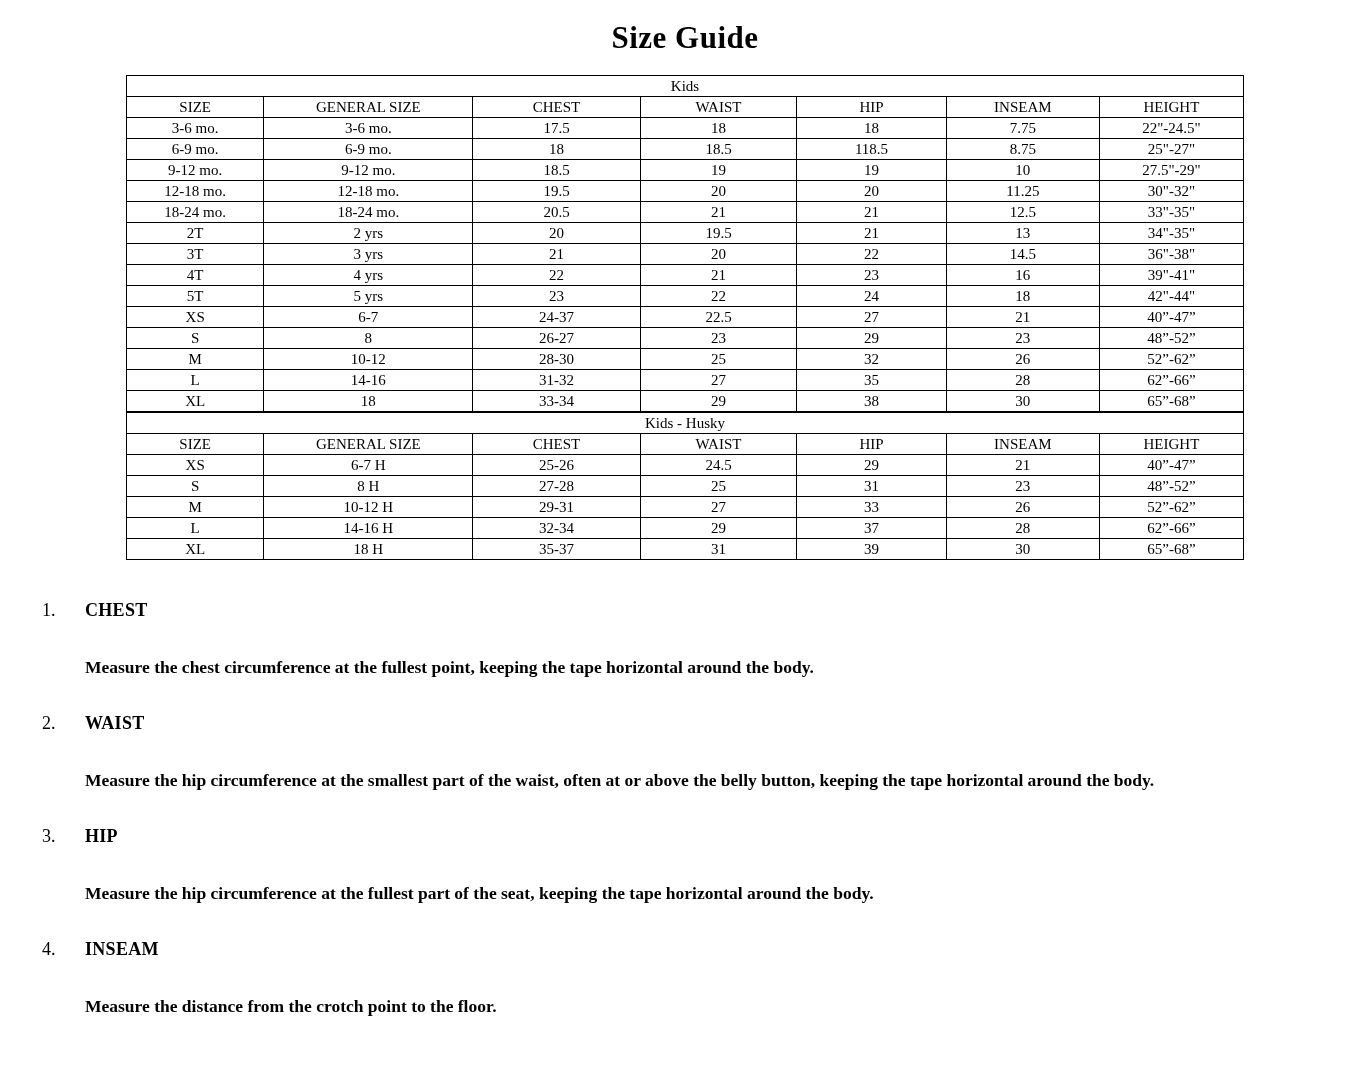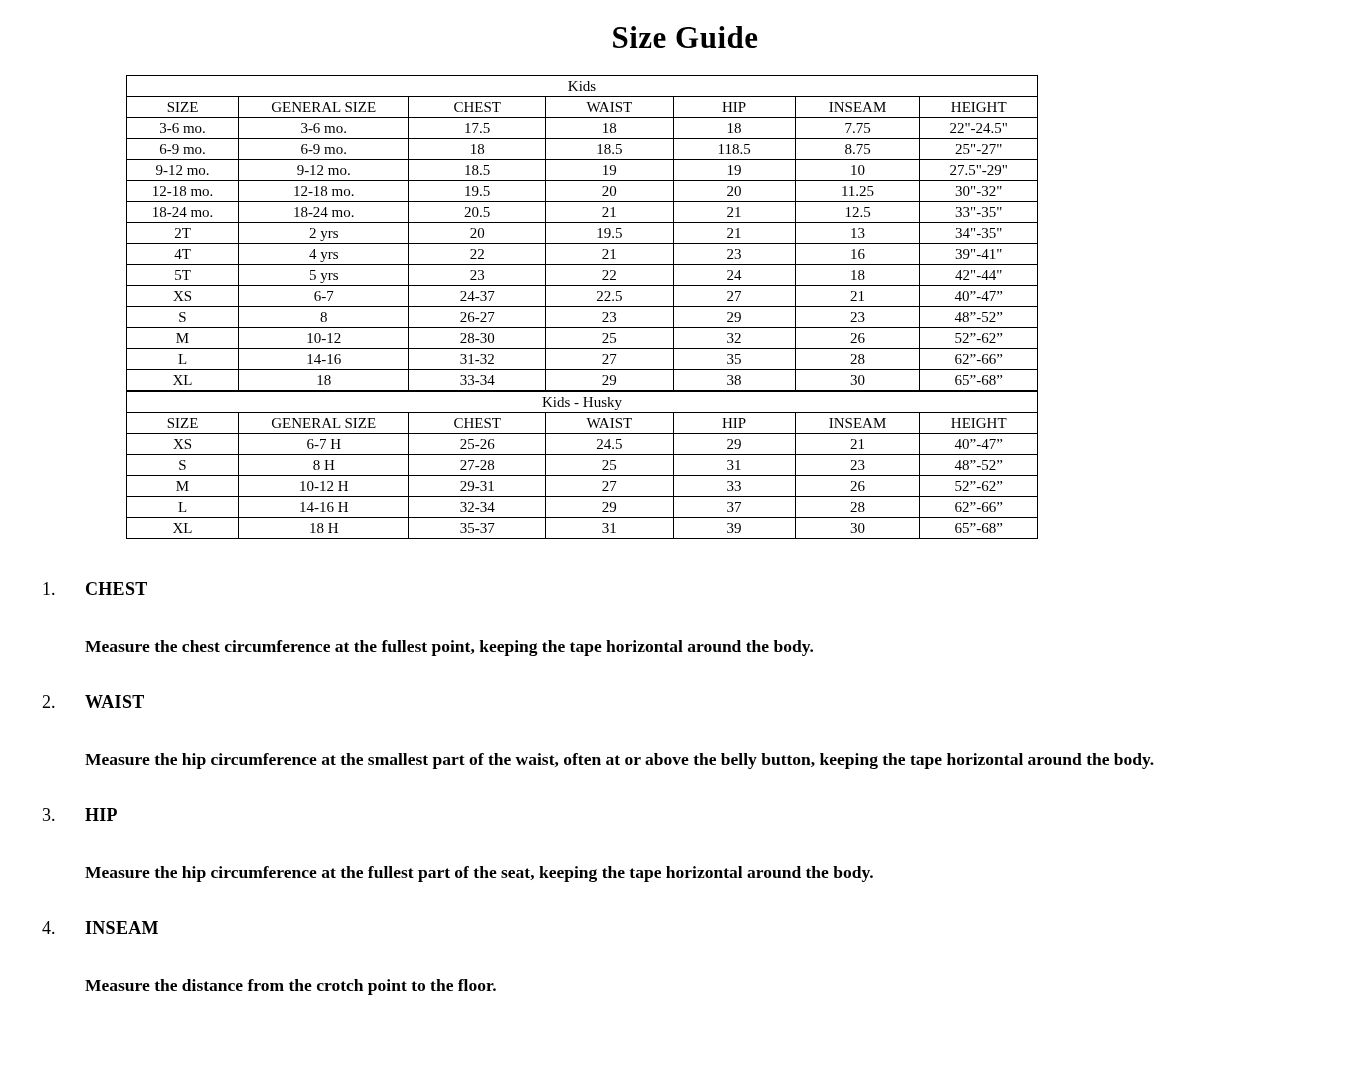--- a/index.html
+++ b/index.html
@@ -17,21 +17,21 @@
   h1.page-title {
     font-size: 31px;
     font-weight: bold;
     text-align: center;
     margin: 20px 0 19px 0;
     letter-spacing: 0.5px;
   }
   table.size-table {
     border-collapse: collapse;
     margin-left: 126px;
-    width: 912px;
+    width: 1118px;
     table-layout: fixed;
     font-size: 15px;
   }
   table.size-table + table.size-table {
   }
   table.size-table td {
     border: 1px solid #000;
     text-align: center;
     vertical-align: middle;
     padding: 1px 2px;
@@ -146,20 +146,29 @@
           <td>33"-35"</td>
         </tr>
         <tr>
           <td>2T</td>
           <td>2 yrs</td>
           <td>20</td>
           <td>19.5</td>
           <td>21</td>
           <td>13</td>
           <td>34"-35"</td>
+        </tr>
+        <tr>
+          <td>3T</td>
+          <td>3 yrs</td>
+          <td>21</td>
+          <td>20</td>
+          <td>22</td>
+          <td>14.5</td>
+          <td>36"-38"</td>
         </tr>
         <tr>
           <td>4T</td>
           <td>4 yrs</td>
           <td>22</td>
           <td>21</td>
           <td>23</td>
           <td>16</td>
           <td>39"-41"</td>
         </tr>

